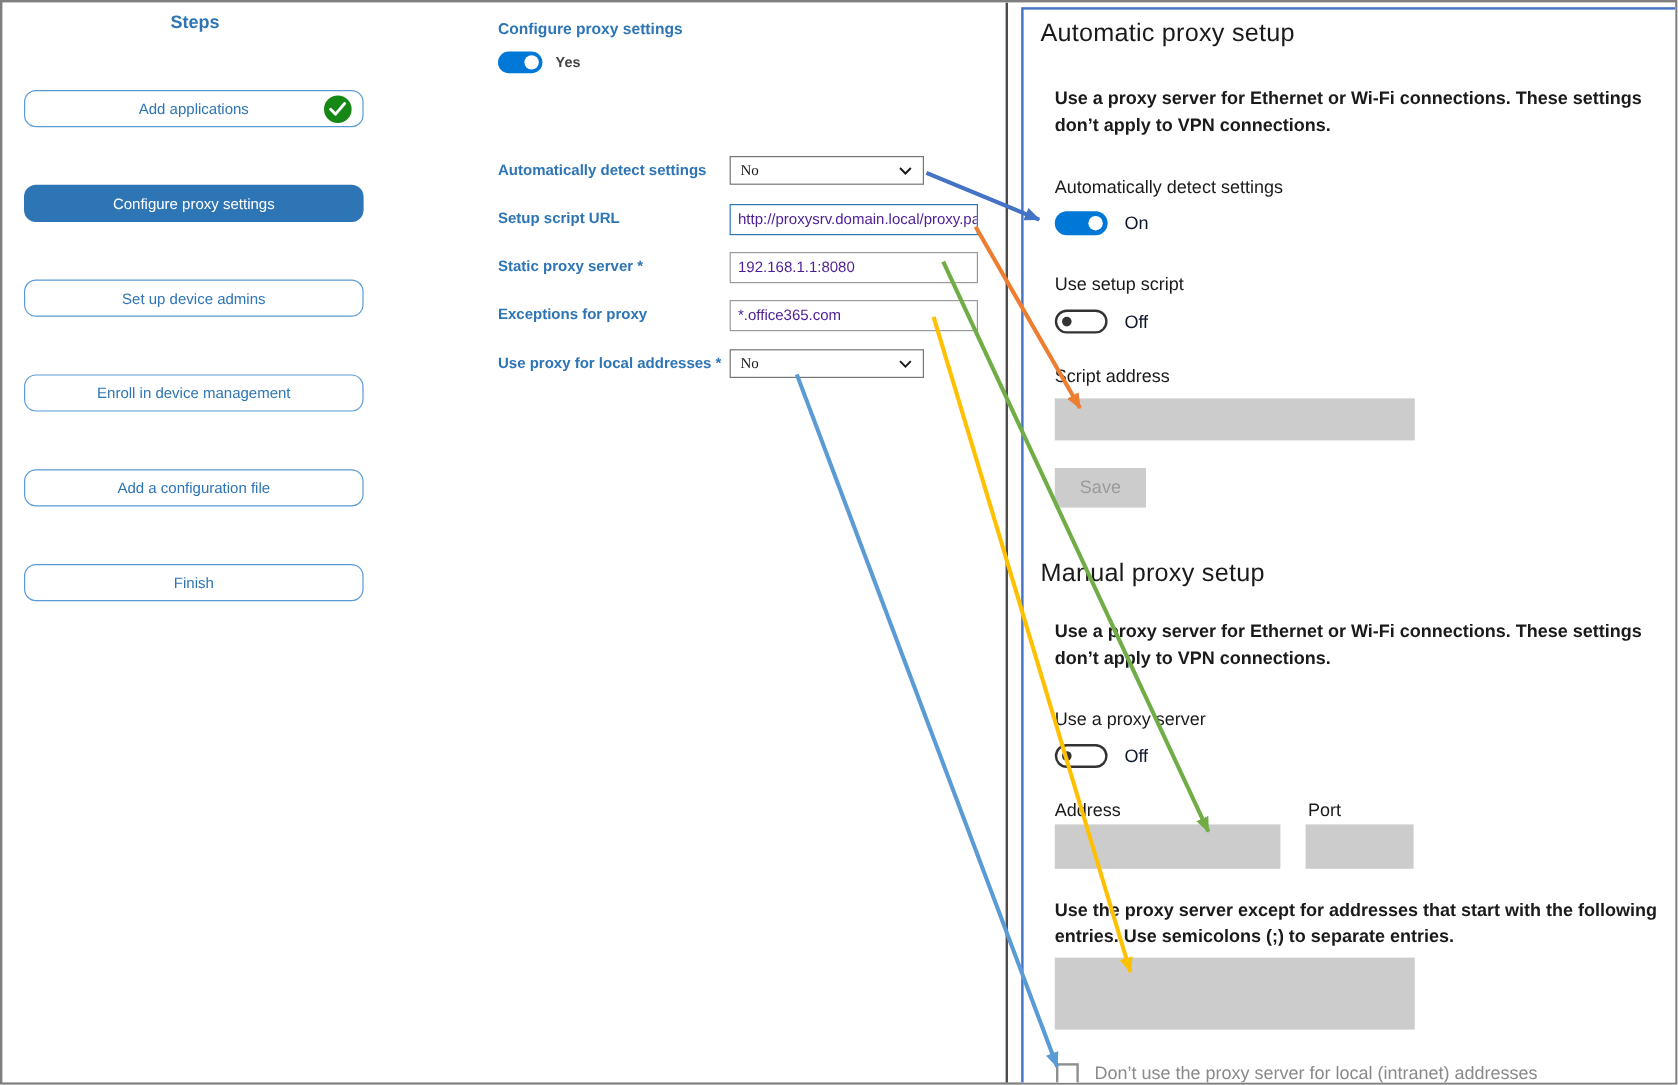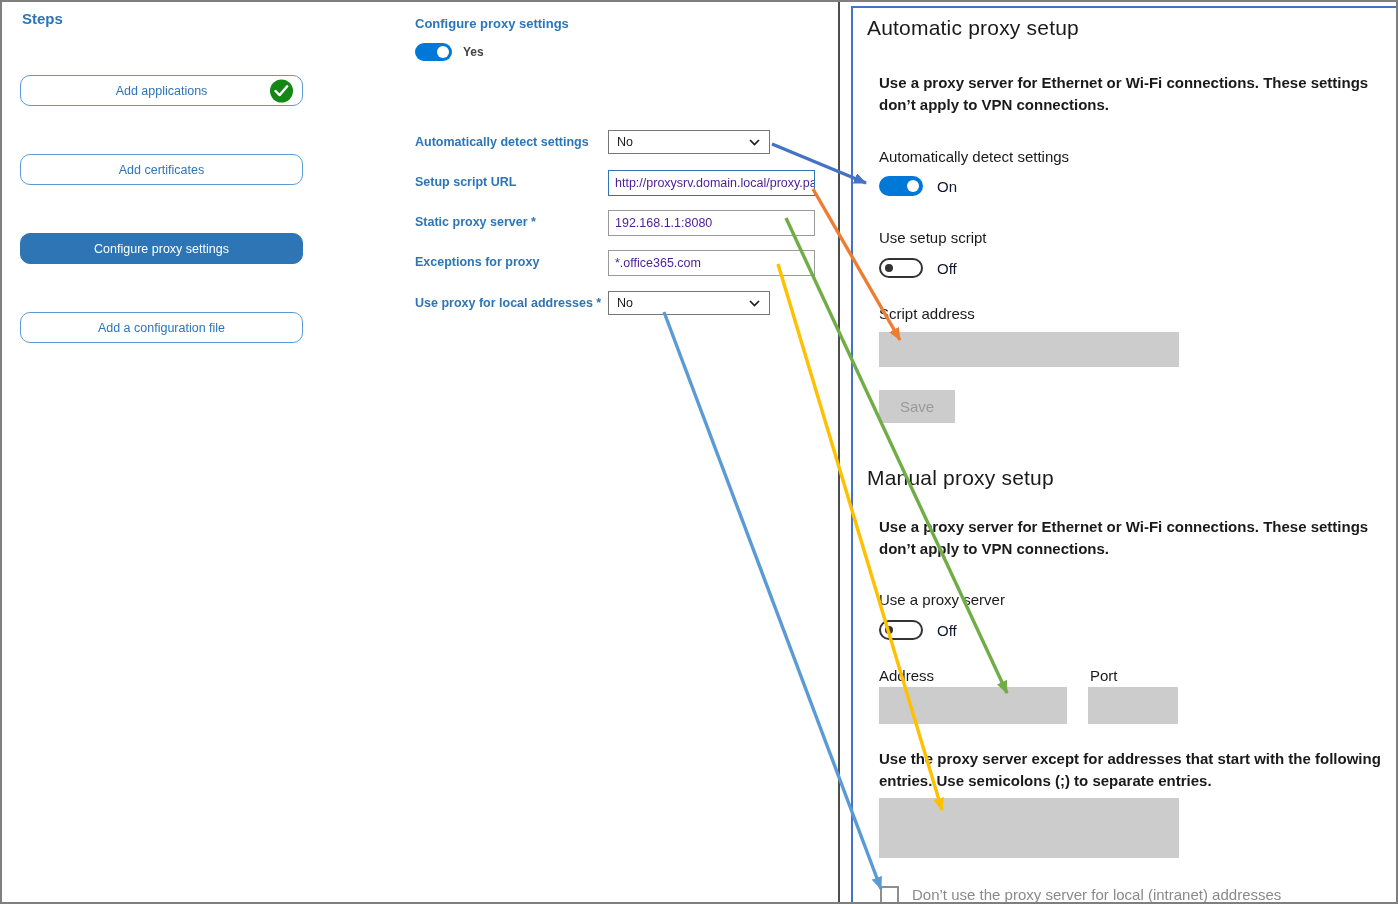--- a/index.html
+++ b/index.html
@@ -3,21 +3,21 @@
 <meta charset="utf-8">
 <style>
   html,body{margin:0;padding:0;background:#fff;}
   .stage{
     position:relative;width:1398px;height:904px;box-sizing:border-box;
     background:#fff;border:2px solid #7f7f7f;overflow:hidden;
     font-family:"Liberation Sans",sans-serif;
   }
   
   .steps{position:absolute;left:18px;top:6px;width:283px;}
-  .steps-title{margin:2px 0 13px 2px;font-size:15px;font-weight:700;color:#2E75B6;}
+  .steps-title{margin:2px 0 13px 2px;font-size:15px;font-weight:700;color:#2E75B6;text-align:center;}
   .step-btn{
     position:relative;height:31px;margin-bottom:8px;box-sizing:border-box;
     border:1.5px solid #5B9BD5;border-radius:10px;background:#fff;color:#2E75B6;
     font-size:12.5px;display:flex;align-items:center;justify-content:center;cursor:pointer;margin-top:48px;
   }
   .step-btn.selected{background:#2E75B6;border-color:#2E75B6;color:#fff;}
   .check-badge{
     position:absolute;right:9px;top:50%;transform:translateY(-50%);
     width:23px;height:23px;border-radius:50%;background:#148714;
     display:flex;align-items:center;justify-content:center;
@@ -27,21 +27,21 @@
   .editor-title{position:absolute;top:14px;left:0;font-size:13px;font-weight:700;color:#2E75B6;}
   .yes-row{position:absolute;top:41px;left:0;display:flex;align-items:center;gap:11px;}
   .toggle-sm{width:37px;height:18px;border-radius:9px;background:#0078D7;position:relative;cursor:pointer;}
   .toggle-sm::after{content:"";position:absolute;right:3px;top:3px;width:12px;height:12px;border-radius:50%;background:#fff;}
   .yes-label{font-size:12px;font-weight:600;color:#444;}
   .field-row{position:absolute;left:0;right:0;height:24px;}
   .field-label{position:absolute;left:0;font-size:12.5px;font-weight:600;color:#2E75B6;line-height:25px;}
   .select-box{
     position:absolute;left:193px;width:162px;height:24px;box-sizing:border-box;
     border:1px solid #767676;background:#fff;font-size:12.5px;color:#1a1a1a;
-    display:flex;align-items:center;justify-content:space-between;padding:0 9px 0 8px;cursor:pointer;
+    display:flex;align-items:center;justify-content:space-between;padding:0 9px 0 8px;cursor:pointer;font-family:Liberation Serif, serif;
   }
   .text-box{
     position:absolute;left:193px;width:207px;height:24px;box-sizing:border-box;
     border:1px solid #9a9a9a;background:#fff;font-size:12.5px;color:#4c1d95;
     display:flex;align-items:center;padding:12px 6px;white-space:nowrap;overflow:hidden;
   }
   .text-box.focused{border:1.5px solid #2E75B6;}
   
   .divider{position:absolute;left:836px;top:0;width:2px;height:904px;background:#4d4d4d;}
   
@@ -77,28 +77,34 @@
     <h2 class="steps-title">Steps</h2>
     <div id="steps-list">
         <div class="step-btn">
           <span>Add applications</span>
           <span class="check-badge">
             <svg width="15" height="13" viewBox="0 0 15 13">
               <path d="M1.5 6.5 L5.6 10.6 L13.2 1.8" fill="none" stroke="#fff" stroke-width="2.4" stroke-linecap="round" stroke-linejoin="round"></path>
             </svg>
           </span>
         </div>
-        <div class="step-btn">
-          <span>Add certificates</span>
-        </div>
         <div class="step-btn selected">
           <span>Configure proxy settings</span>
         </div>
         <div class="step-btn">
+          <span>Set up device admins</span>
+        </div>
+        <div class="step-btn">
+          <span>Enroll in device management</span>
+        </div>
+        <div class="step-btn">
           <span>Add a configuration file</span>
+        </div>
+        <div class="step-btn">
+          <span>Finish</span>
         </div>
       </div>
   </aside>
 
   <section class="editor">
     <div class="editor-title">Configure proxy settings</div>
     <div class="yes-row">
       <div class="toggle-sm"></div>
       <span class="yes-label">Yes</span>
     </div>

